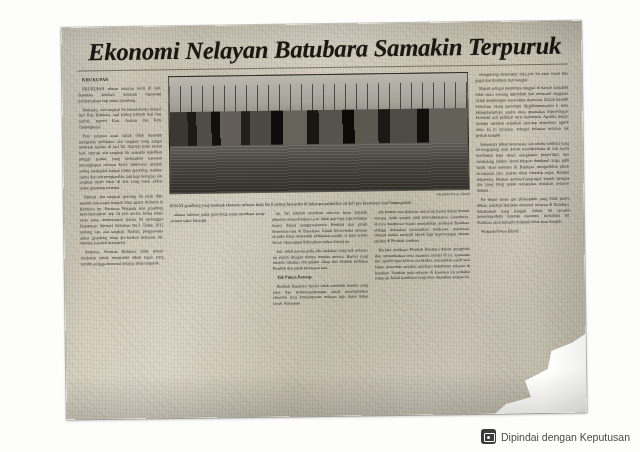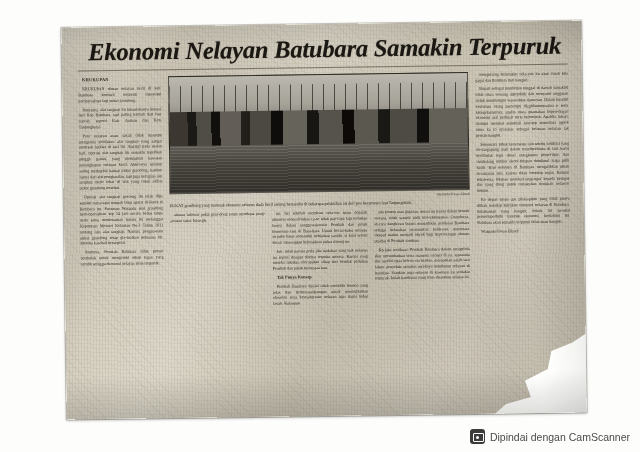--- a/index.html
+++ b/index.html
@@ -296,16 +296,16 @@
         </div>
 
       </div>
     </div>
 
     <div class="torn"></div>
   </div>
 
   <div class="watermark">
     <div class="cs-logo"></div>
-    <span>Dipindai dengan CamScanner</span>
+    <span>Dipindai dengan Keputusan</span>
   </div>
 
 </div>
 
 </body></html>

